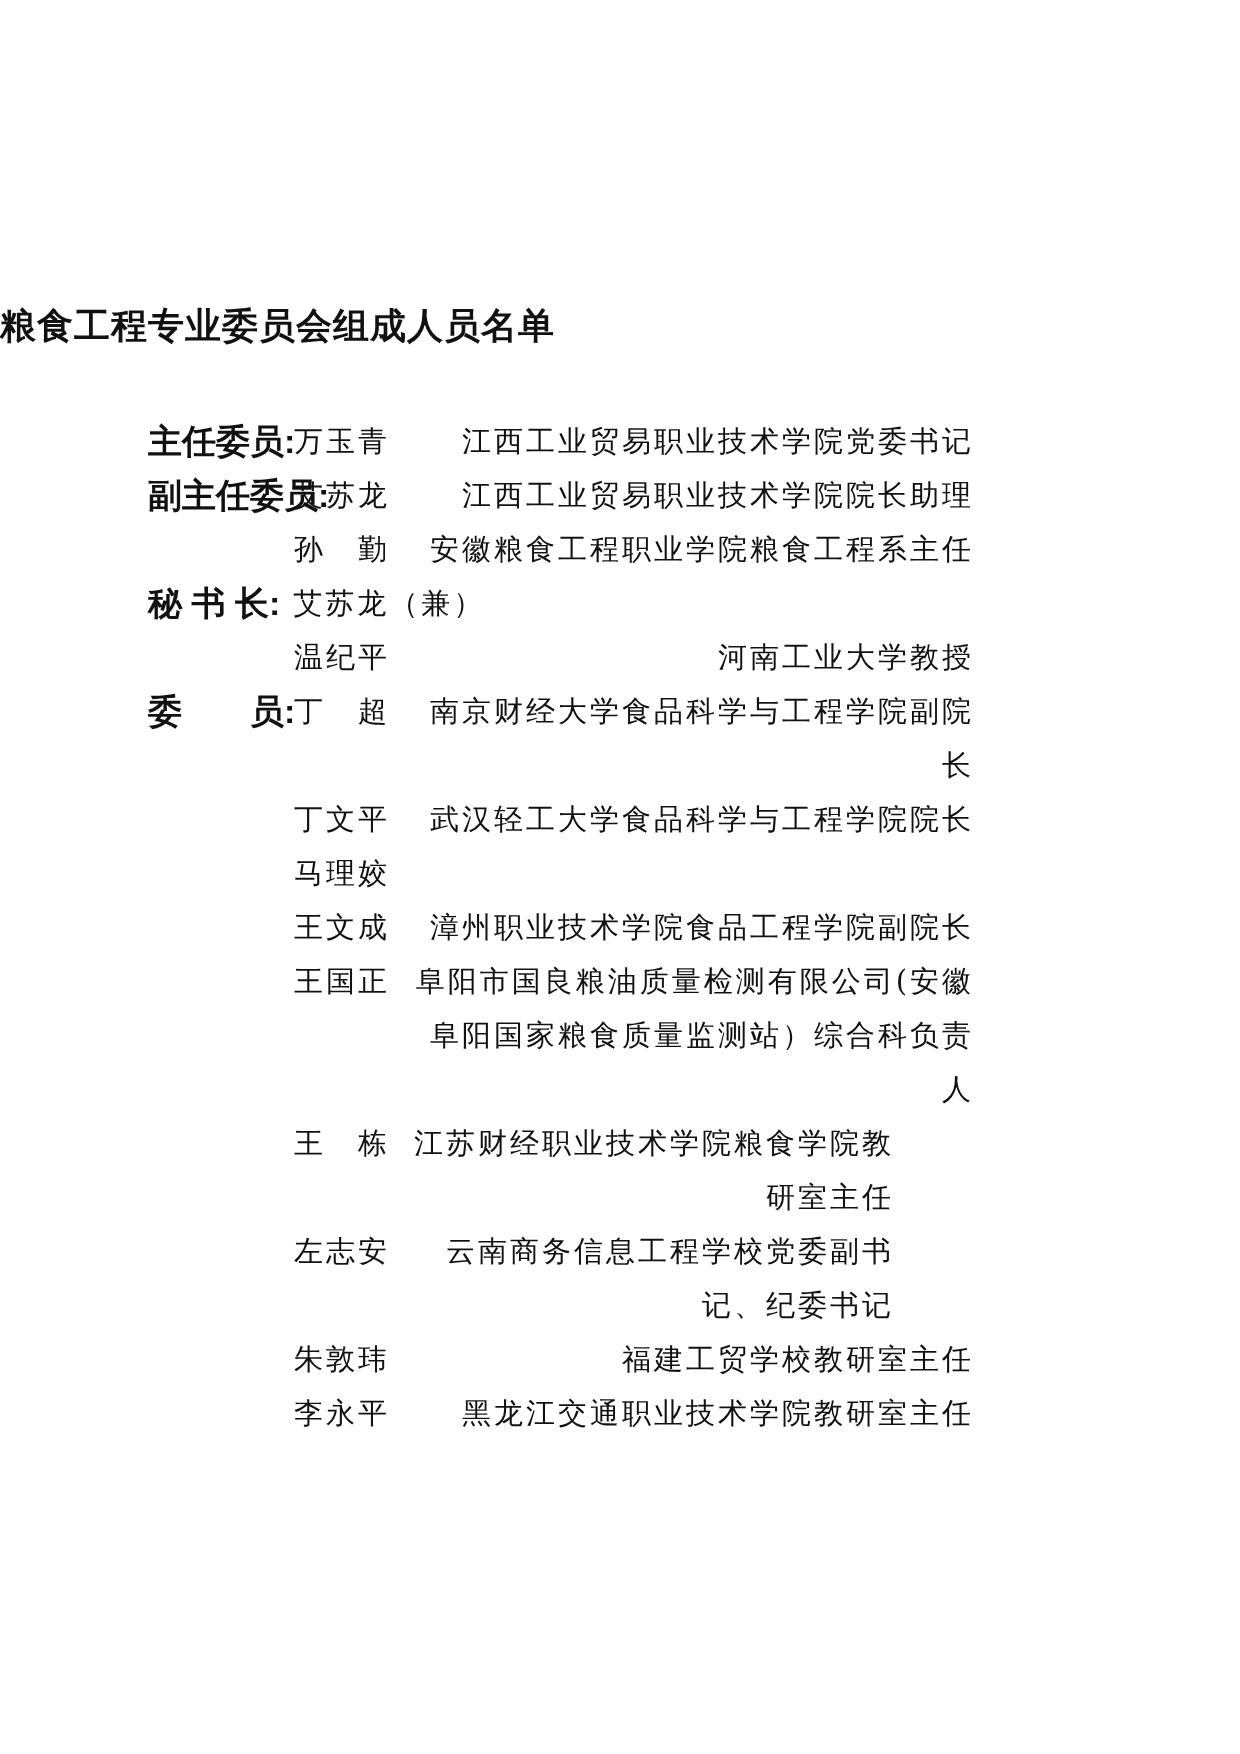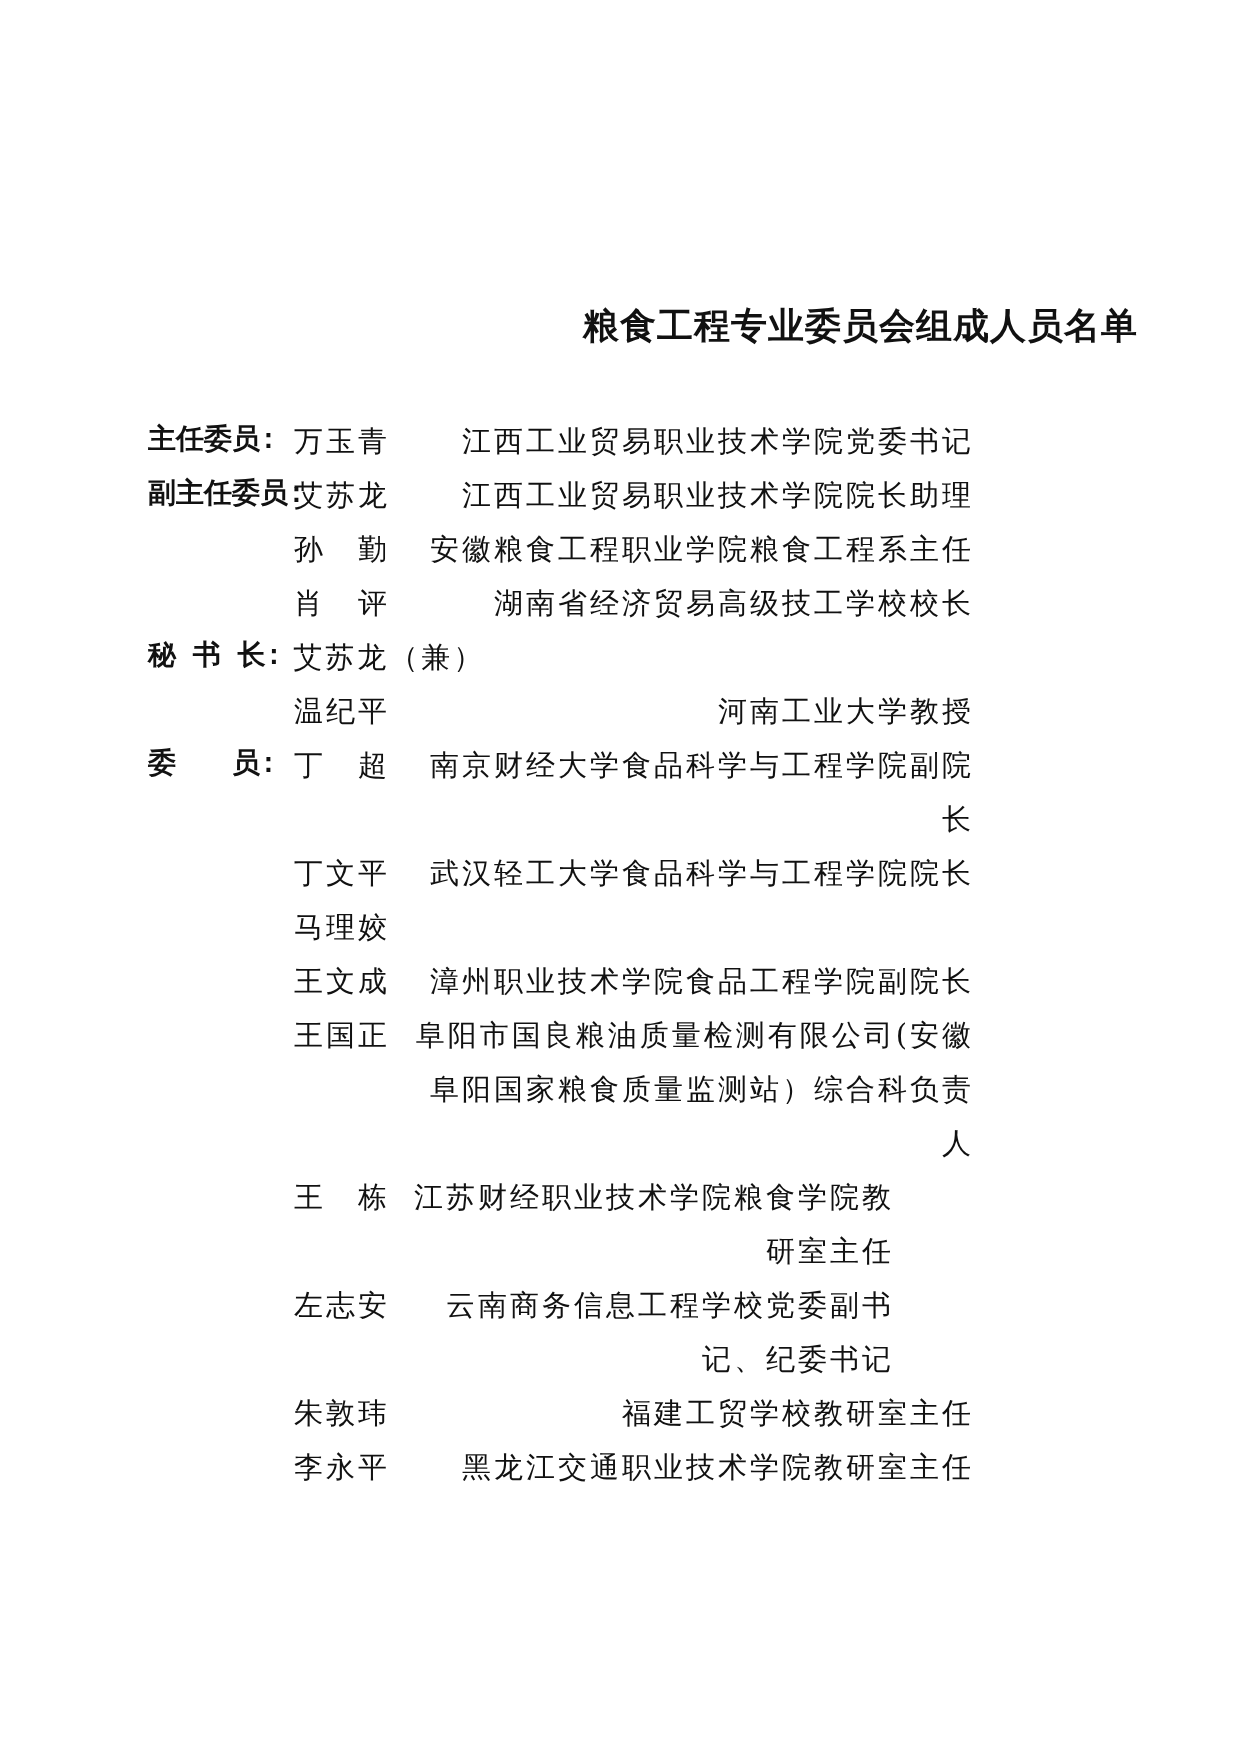--- a/index.html
+++ b/index.html
@@ -1,23 +1,23 @@
 <!DOCTYPE html>
 <html><head>
 <meta charset="utf-8">
 <style>
   html, body { margin: 0; padding: 0; background: #ffffff; }
   body { width: 1240px; height: 1754px; position: relative; overflow: hidden;
          font-family: "DejaVu Serif", "Liberation Serif", serif; color: #111; }
-  .title { position: absolute; top: 302px; left: 0; width: 1138px; text-align: right;
+  .title { position: absolute; top: 302px; left: 0; width: 1138px; text-align: left;
            font-size: 36px; font-weight: bold; letter-spacing: 1px;
            font-family: "DejaVu Serif", serif; }
   .list { position: absolute; top: 414px; left: 148px; width: 1000px; }
   .row { display: flex; align-items: flex-start; min-height: 54px; line-height: 54px; font-size: 29px; }
-  .role { width: 146px; font-weight: bold; font-family: Liberation Mono, monospace; font-size: 28px;
+  .role { width: 146px; font-weight: bold; font-family: Liberation Sans, sans-serif; font-size: 34px;
           white-space: nowrap; letter-spacing: 0px; }
   .name { width: 120px; white-space: pre; letter-spacing: 3px; }
   .aff { width: 560px; letter-spacing: 3px; line-height: 54px; text-align: right; }
 </style>
 </head>
 <body>
 
 <div class="title">粮食工程专业委员会组成人员名单</div>
 
 <div class="list">
@@ -28,25 +28,20 @@
   </div>
   <div class="row">
     <span class="role">副主任委员:</span>
     <span class="name">艾苏龙</span>
     <span class="aff">江西工业贸易职业技术学院院长助理</span>
   </div>
   <div class="row">
     <span class="role"></span>
     <span class="name">孙　勤</span>
     <span class="aff">安徽粮食工程职业学院粮食工程系主任</span>
-  </div>
-  <div class="row">
-    <span class="role"></span>
-    <span class="name">肖　评</span>
-    <span class="aff">湖南省经济贸易高级技工学校校长</span>
   </div>
   <div class="row">
     <span class="role">秘 书 长:</span>
     <span class="name" style="width:300px">艾苏龙（兼）</span>
     <span class="aff"></span>
   </div>
   <div class="row">
     <span class="role"></span>
     <span class="name">温纪平</span>
     <span class="aff">河南工业大学教授</span>

